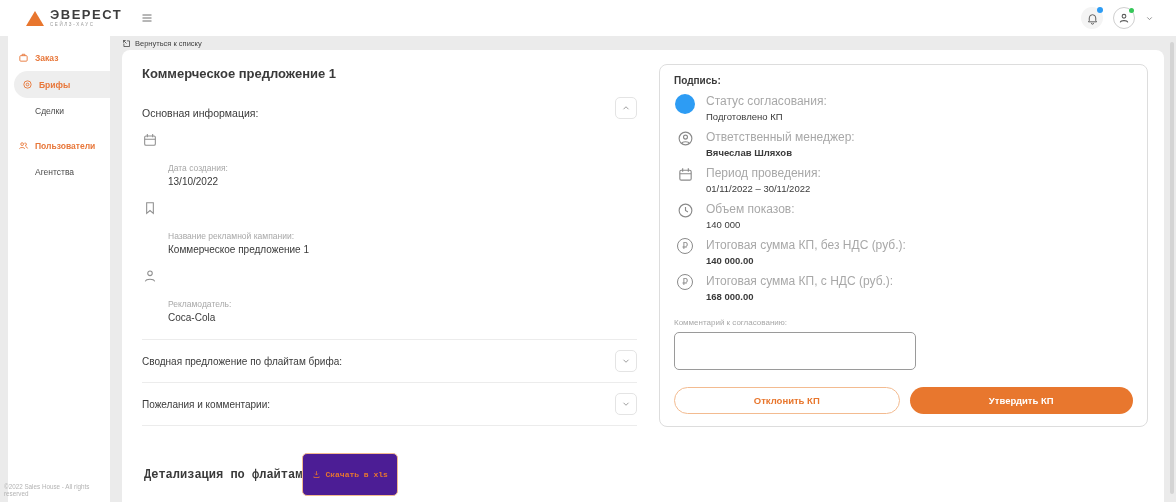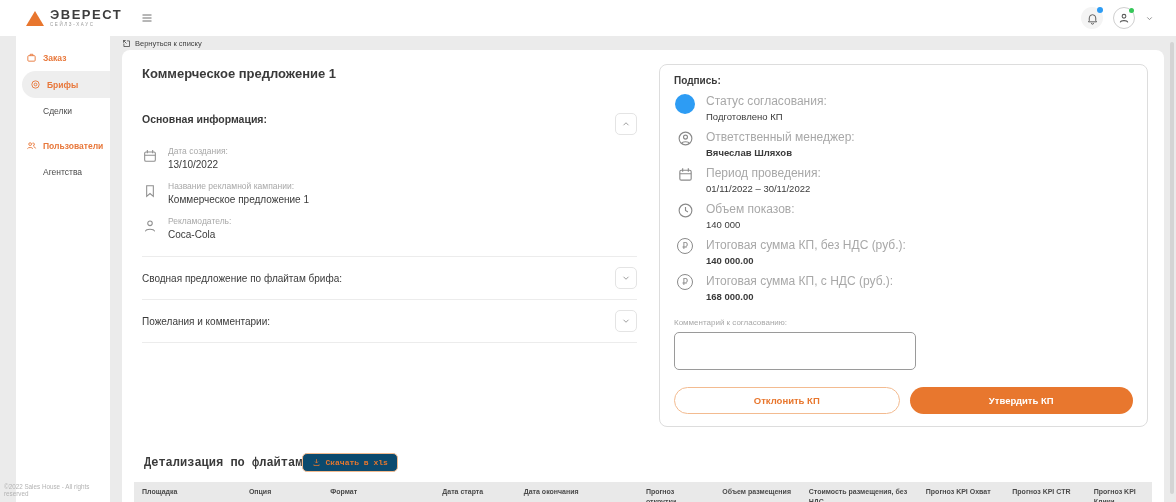--- a/index.html
+++ b/index.html
@@ -18,47 +18,47 @@
   .logo-title { font-size:13px; font-weight:bold; letter-spacing:1.5px; color:#3d3d3d; }
   .logo-sub { font-size:4.5px; letter-spacing:1.6px; color:#9a9a9a; margin-top:2px; }
   .hamburger { margin-left:18px; color:#6e6e6e; }
   .topbar-right { margin-left:auto; display:flex; align-items:center; gap:10px; }
   .icon-badge-wrap { position:relative; width:22px; height:22px; display:flex; align-items:center; justify-content:center;
     background:#f4f4f4; border-radius:50%; color:#5a5a5a; }
   .badge-dot { position:absolute; top:0px; right:0px; width:6px; height:6px; border-radius:50%; }
   .avatar-chevron { color:#8a8a8a; }
 
   
-  .sidebar { position:absolute; top:36px; left:16px; width:134px; bottom:0; background:#fff; padding-top:8px; }
+  .sidebar { position:absolute; top:36px; left:8px; width:134px; bottom:0; background:#fff; padding-top:8px; }
   .side-item { display:flex; align-items:center; gap:6px; padding:8px 8px 8px 10px; font-size:8.5px; }
   .side-group { color:#e8773a; font-weight:bold; }
   .side-group .grp-chev { margin-left:auto; color:#e8773a; }
   .side-ico { width:11px; height:11px; flex:0 0 auto; }
   .side-child { padding-left:27px; color:#4a4a4a; }
   .side-active { background:#eeeeee; border-radius:14px 0 0 14px; margin-left:6px; color:#e8773a; font-weight:bold;
     padding-left:8px; }
   .sidebar-footer { position:absolute; left:4px; bottom:5px; font-size:6.3px; color:#b3b3b3; width:110px; }
 
   
   .content { position:absolute; top:36px; left:110px; right:0; bottom:0; background:#ebebeb; overflow:hidden; }
   .backbar { height:14px; display:flex; align-items:center; gap:4px; padding-left:12px; font-size:7.5px; color:#3f3f3f; }
   .backbar svg { color:#3f3f3f; }
   .card { margin:0 12px; background:#fff; border-radius:8px 8px 0 0; height:499px; padding:0 10px; overflow:hidden; }
   .card-top { display:flex; gap:22px; padding-top:12px; min-height:316px; }
 
   
   .left-col { width:505px; flex:0 0 auto; padding-left:10px; }
   .prop-title { font-size:13px; font-weight:bold; margin-top:4px; }
-  .sect-head { display:flex; align-items:flex-start; justify-content:space-between; margin-top:32px;font-weight:bold; }
+  .sect-head { display:flex; align-items:flex-end; justify-content:space-between; margin-top:16px; }
   .sect-label { font-size:10.5px; color:#3a3a3a; }
   .chev-btn { width:22px; height:22px; border:1px solid #e4e4e4; border-radius:5px; background:#fff;
     display:flex; align-items:center; justify-content:center; color:#8a8a8a; }
   .info-row { display:flex; align-items:flex-start; gap:10px; margin-top:11px; }
   .info-ico { width:16px; height:16px; color:#8f8f8f; margin-top:2px; flex:0 0 auto; }
-  .info-label { font-size:8.5px; color:#a8a8a8; }
+  .info-label { font-size:8.5px; color:#a8a8a8;margin-top:33px; }
   .info-value { font-size:10px; color:#3a3a3a; margin-top:3px; }
   .divider { border-top:1px solid #ececec; margin-top:16px; }
   .fold-row { display:flex; align-items:center; justify-content:space-between; padding:10px 0;
     border-bottom:1px solid #ececec; }
   .fold-label { font-size:10px; color:#3a3a3a; }
 
   
   .sig-panel { flex:1; border:1px solid #ddd; border-radius:8px; margin-top:2px; margin-right:6px;
     padding:10px 14px 12px; align-self:flex-start; }
   .sig-title { font-size:10px; font-weight:600; }
@@ -78,21 +78,21 @@
   .sig-buttons { display:flex; gap:10px; margin-top:13px; }
   .btn { flex:1; height:27px; border-radius:14px; font-size:9.5px; font-weight:bold; }
   .btn-reject { border:1px solid #f3bb90; color:#e8772e; background:#fff; }
   .btn-approve { background:#e8772e; color:#fff; }
 
   
   .flights { padding:0 2px; }
   .flights-head { display:flex; align-items:center; margin-top:26px; padding:0 8px 0 10px;font-family:Liberation Mono, monospace; }
   .flights-title { font-size:12px; font-weight:bold; }
   .dl-btn { display:flex; align-items:center; gap:4px; border:1px solid #f3bb90; color:#e8772e;
-    border-radius:5px; font-size:8px; font-weight:bold; padding:4px 9px; background:#0c4a6e; }
+    border-radius:5px; font-size:8px; font-weight:bold; padding:16px 9px; background:#4c1d95; }
   .ftable { width:100%; border-collapse:collapse; table-layout:fixed; margin-top:10px; }
   .ftable th { background:#e9e9e9; font-size:7px; font-weight:bold; color:#4a4a4a; text-align:left;
     padding:5px 8px; vertical-align:top; line-height:1.4; }
   .ftable td { background:#f7f7f7; font-size:8px; color:#555; padding:8px 8px; vertical-align:middle; }
 
   .scroll-thumb { position:absolute; right:2px; top:42px; width:4px; height:452px; background:#d4d4d4; border-radius:2px; }
 </style>
 </head>
 <body>
 

